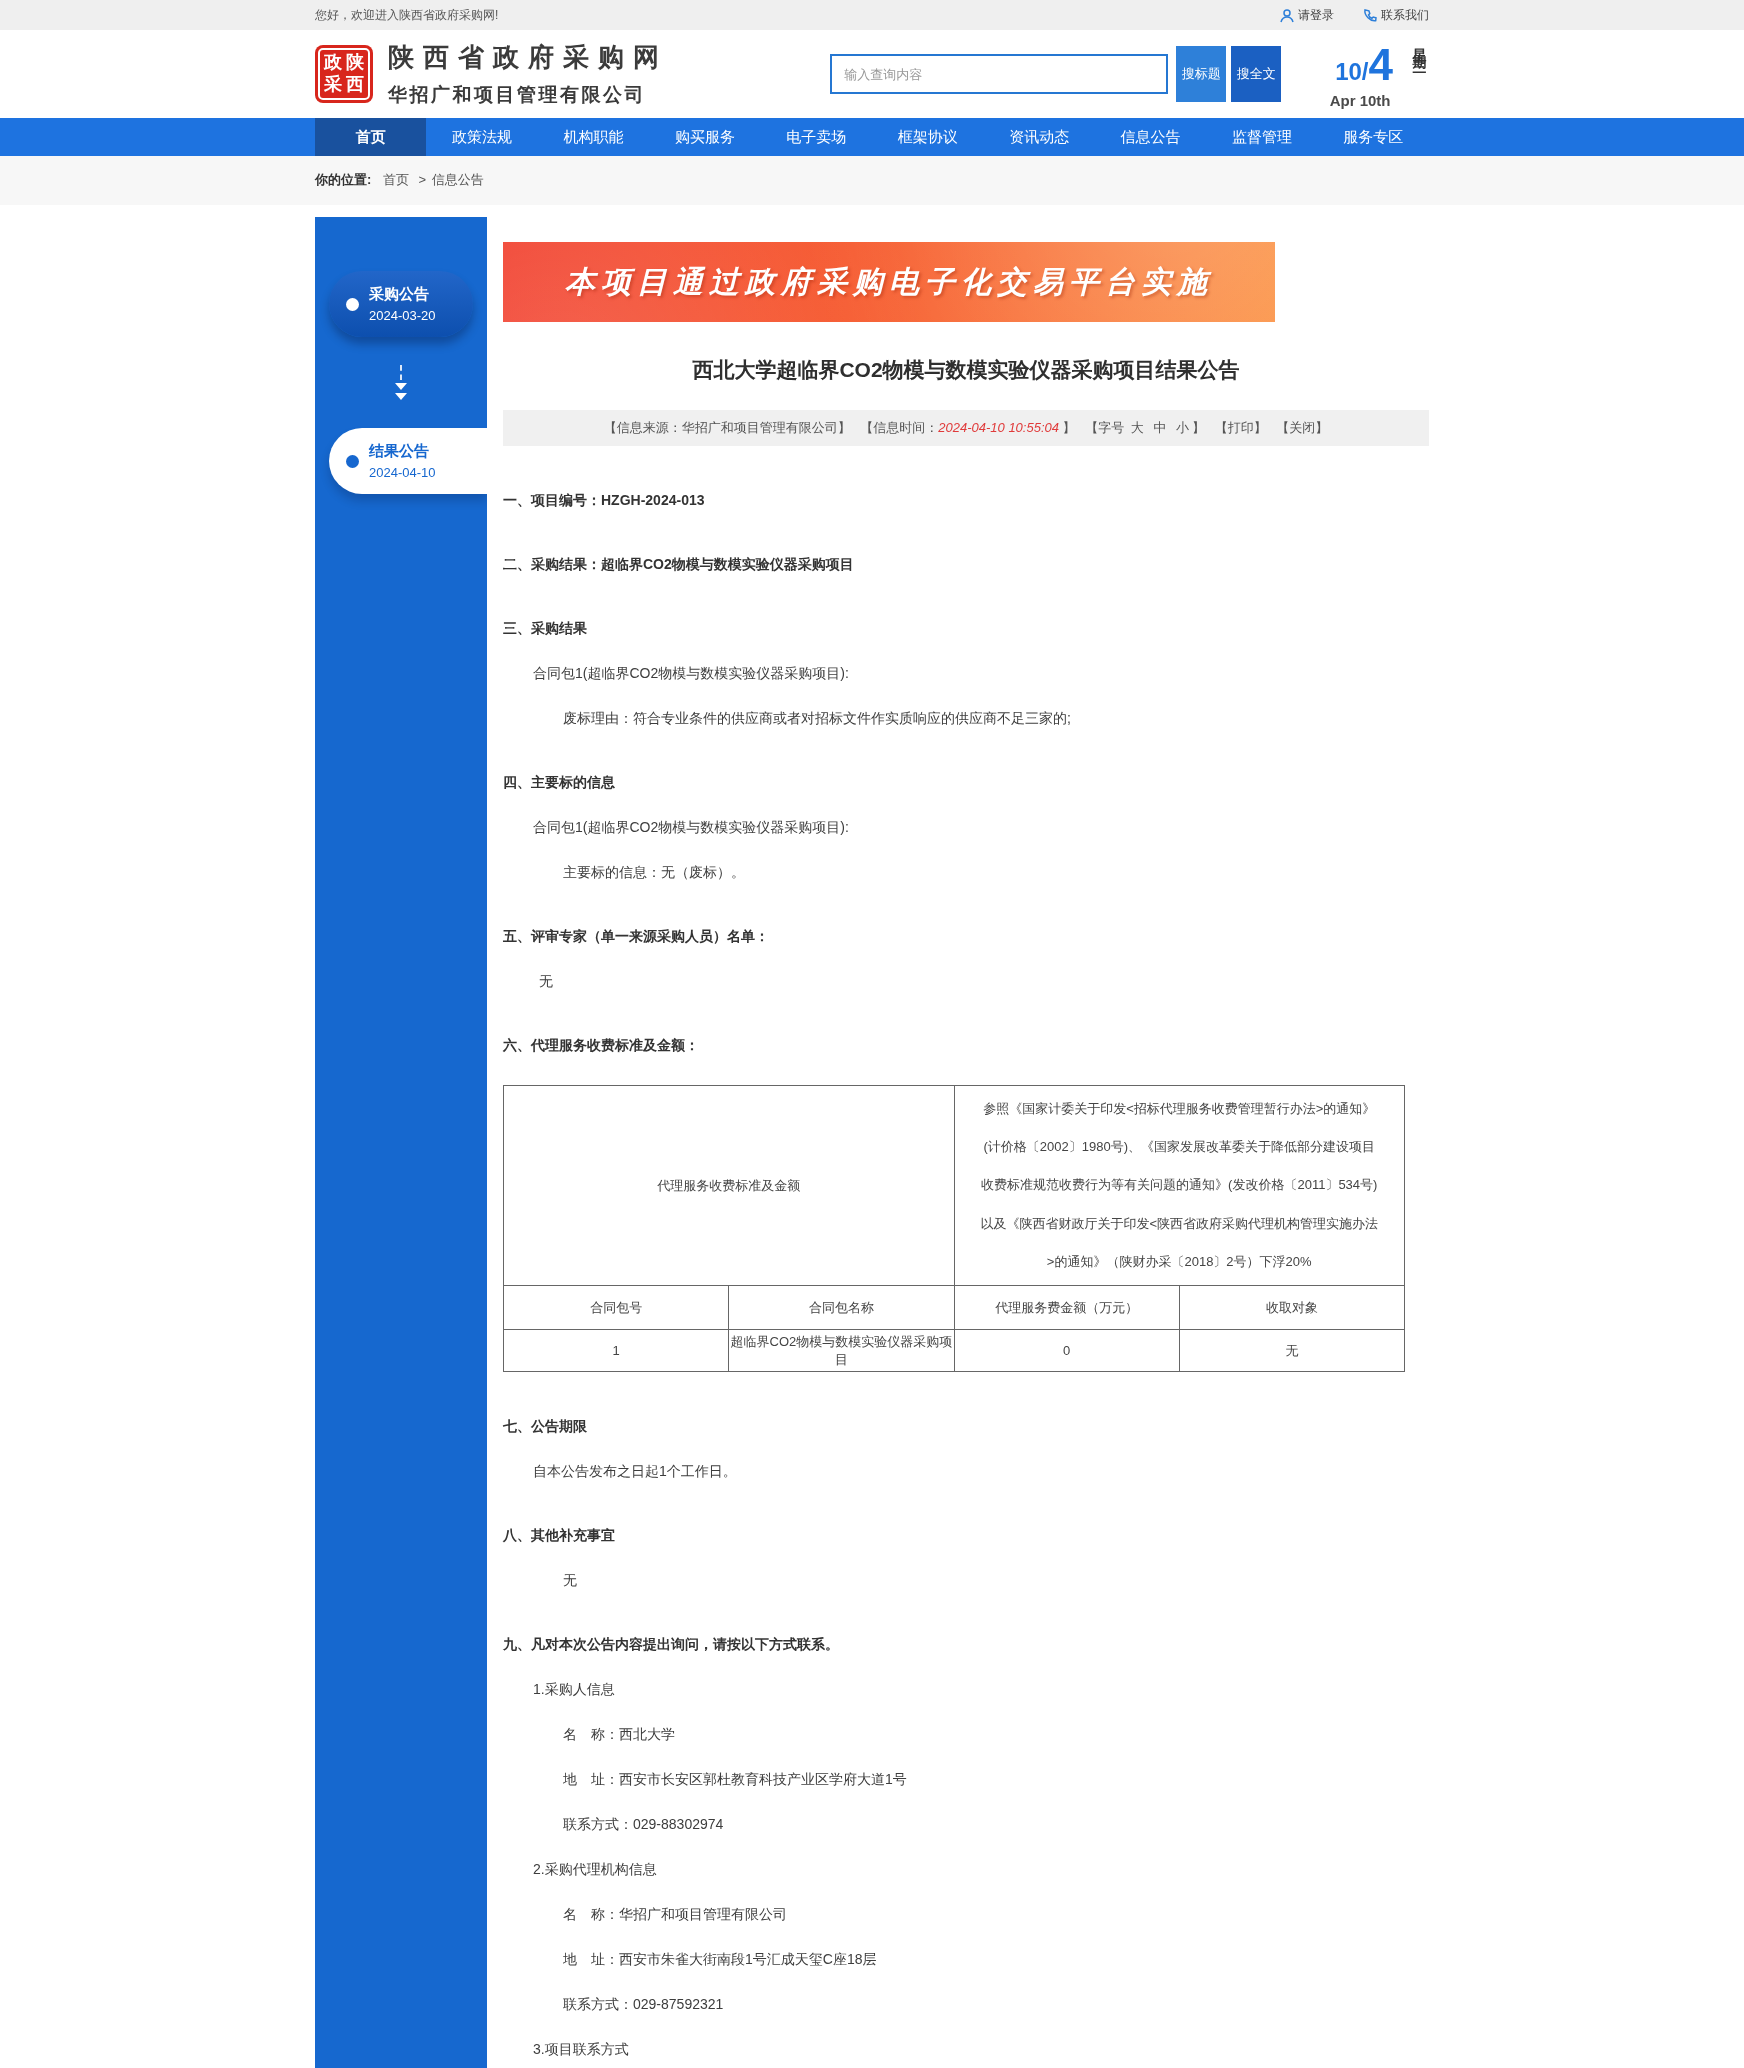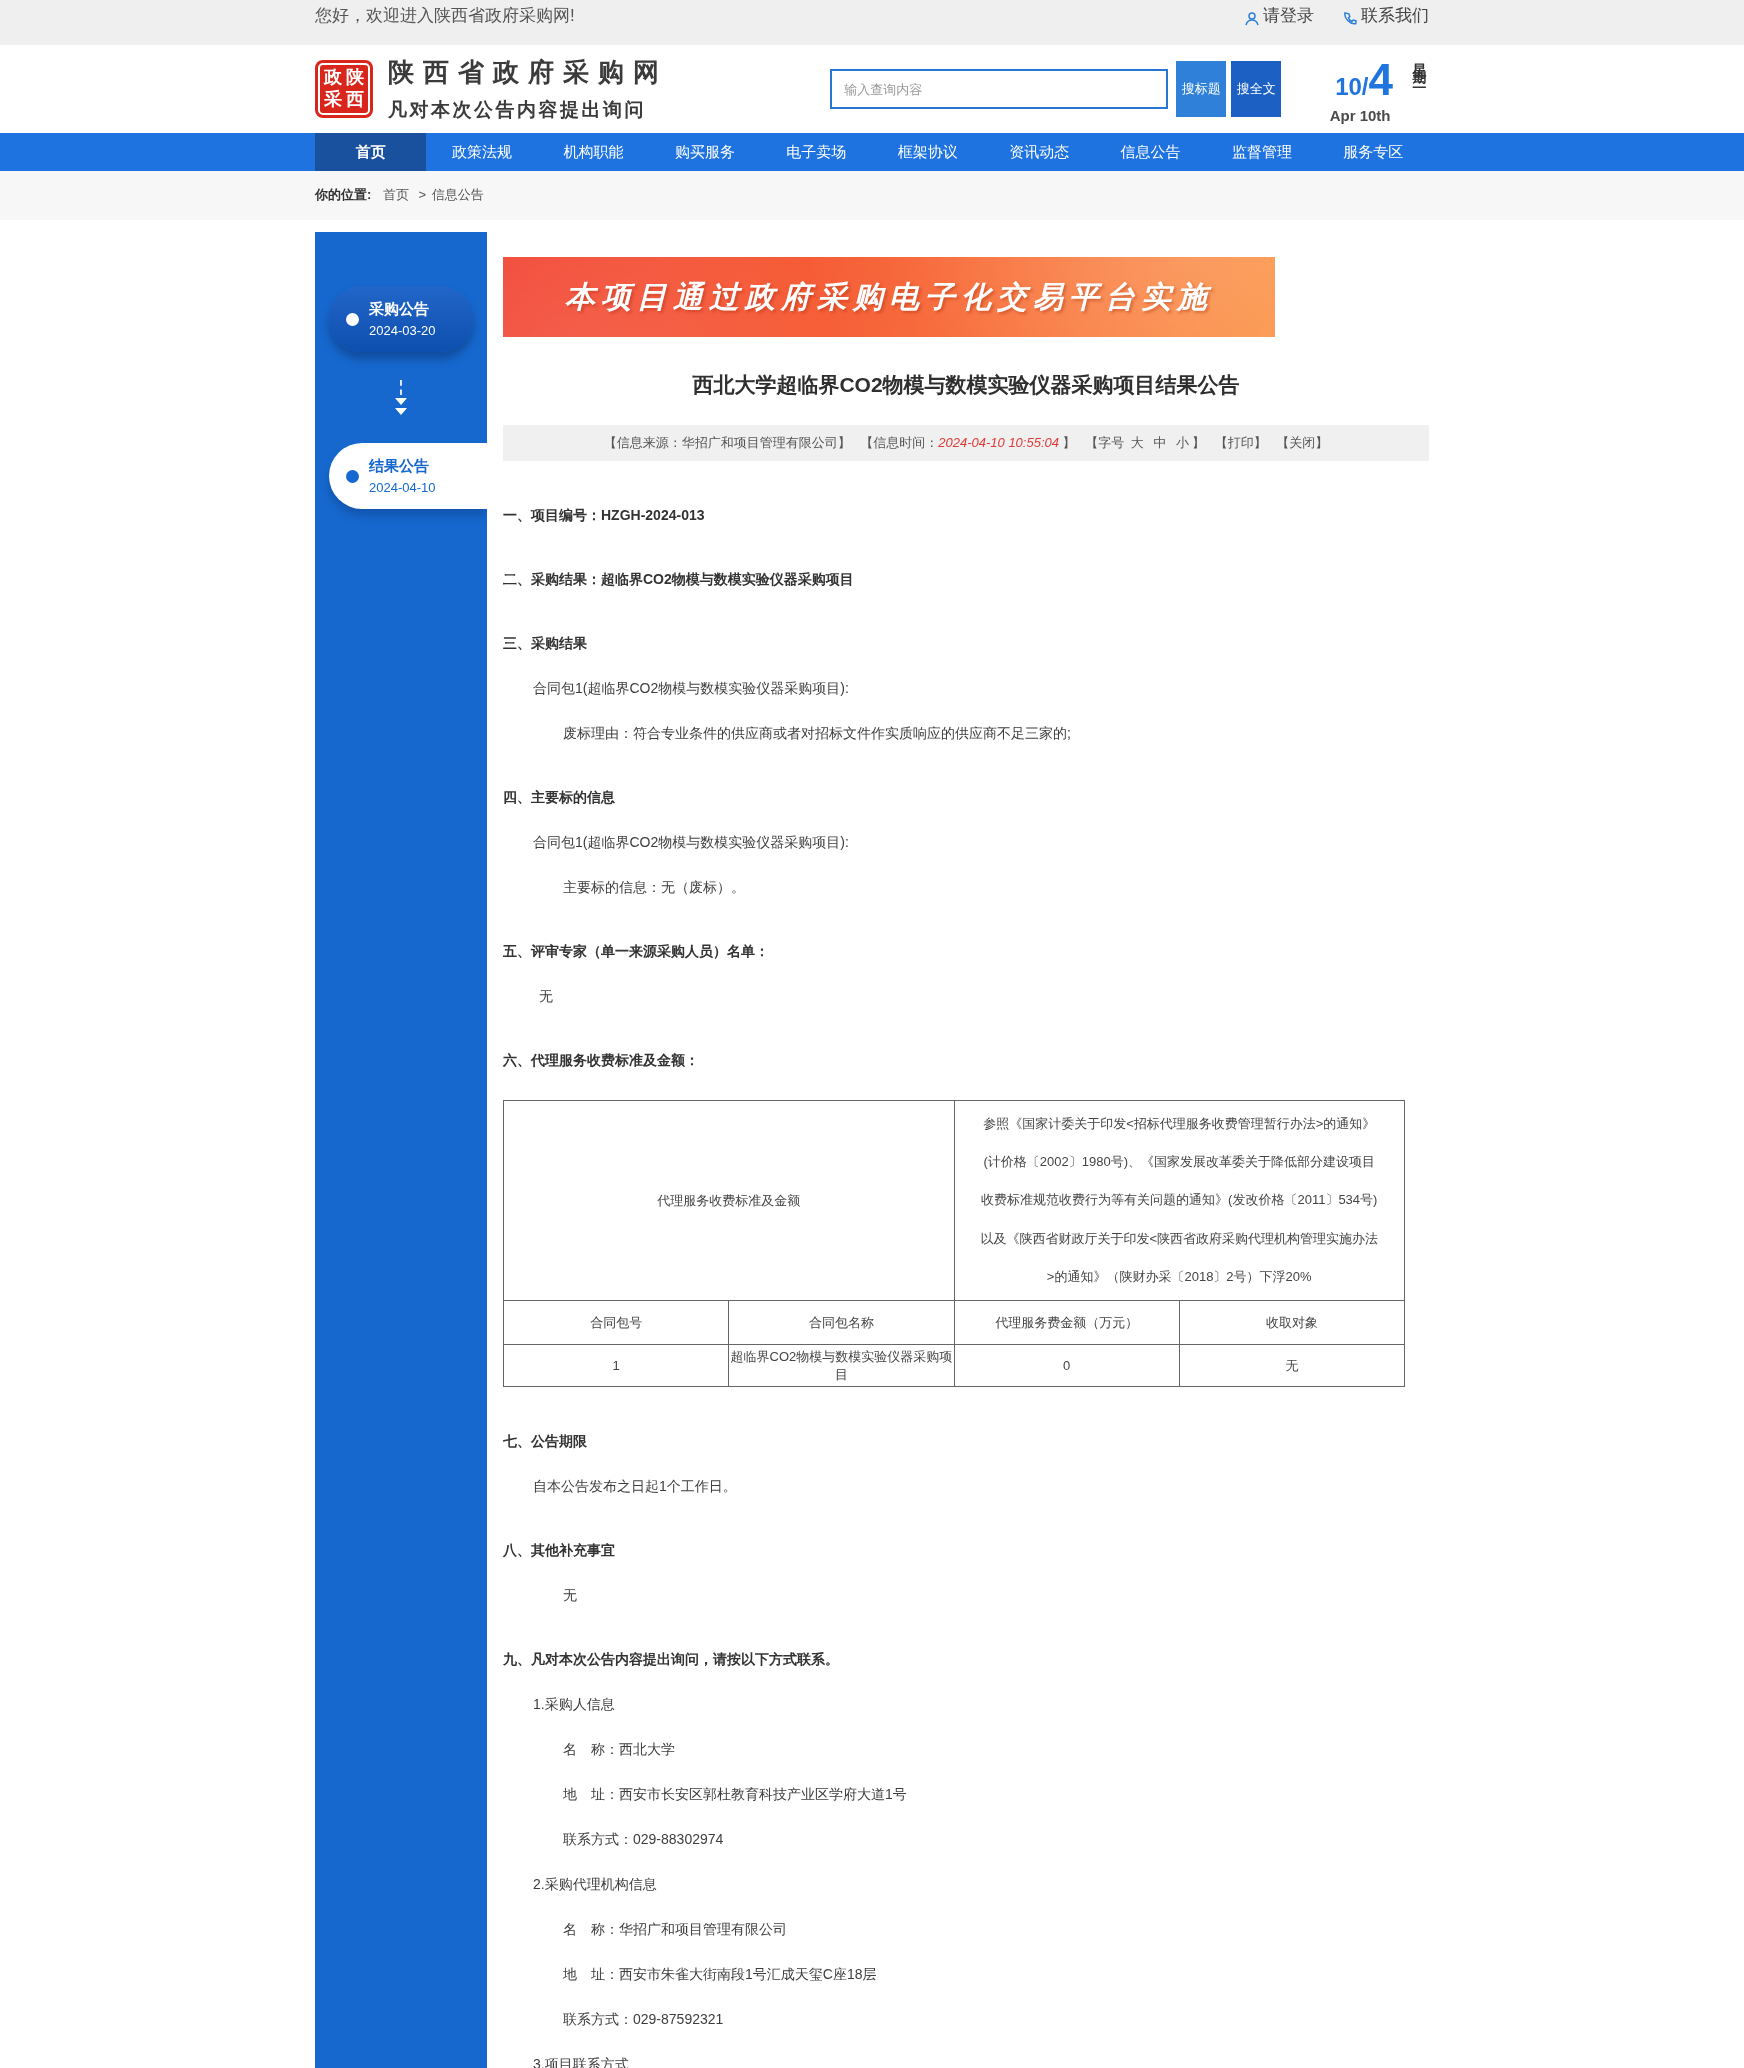--- a/index.html
+++ b/index.html
@@ -1,20 +1,20 @@
 <!DOCTYPE html>
 <html><head>
 <meta charset="utf-8">
 <style>
   * { box-sizing: border-box; margin: 0; padding: 0; }
   body { width: 1744px; font-family: "Liberation Sans", "DejaVu Sans", sans-serif; background: #ffffff; color: #333; }
   .container { width: 1114px; margin: 0 auto; }
 
   
-  .topbar { background: #efefef; height: 45px; font-size: 17px; color: #555; }
+  .topbar { background: #efefef; height: 30px; font-size: 12px; color: #555; }
   .topbar .container { display: flex; justify-content: space-between; align-items: center; height: 30px; }
   .topbar-right { display: flex; gap: 28px; align-items: center; }
   .tb-item { display: flex; align-items: flex-end; gap: 3px; color: #444; cursor: pointer; }
   .tb-item svg { display: block; }
 
   
   .header { background: #fff; height: 88px; }
   .header .container { display: flex; align-items: center; height: 88px; }
   .logo-wrap { display: flex; align-items: center; cursor: pointer; }
   .logo-seal { position: relative; width: 58px; height: 58px; background: #d8261c; border-radius: 8px;
@@ -131,21 +131,21 @@
   <div class="container">
     <div class="logo-wrap">
       <div class="logo-seal">
         <span>政</span>
         <span>陕</span>
         <span>采</span>
         <span>西</span>
       </div>
       <div class="site-titles">
         <div class="site-name">陕西省政府采购网</div>
-        <div class="site-sub">凡对本次公告内容提出询问</div>
+        <div class="site-sub">华招广和项目管理有限公司</div>
       </div>
     </div>
     <div class="search-area">
       <input class="search-input" placeholder="输入查询内容" style="">
       <button class="search-btn btn-title">搜标题</button>
       <button class="search-btn btn-full">搜全文</button>
     </div>
     <div class="date-widget">
       <div>
         <div class="date-num">

